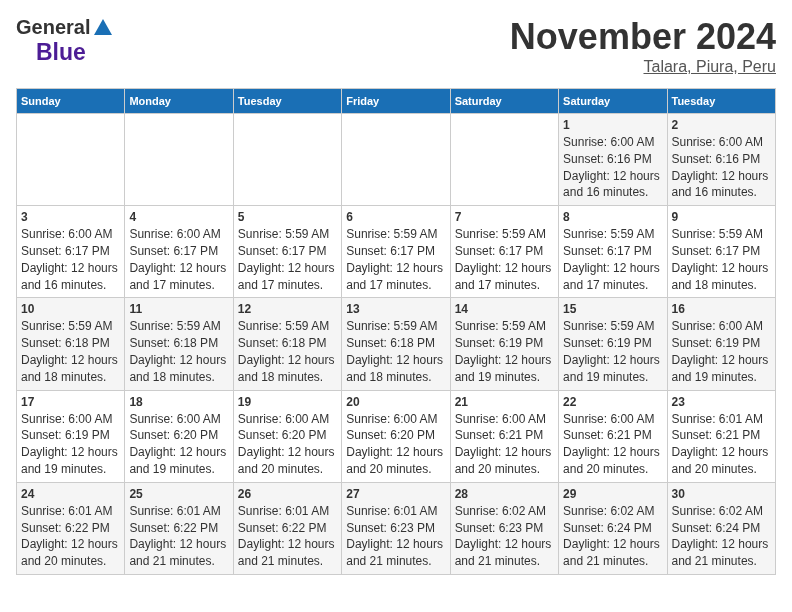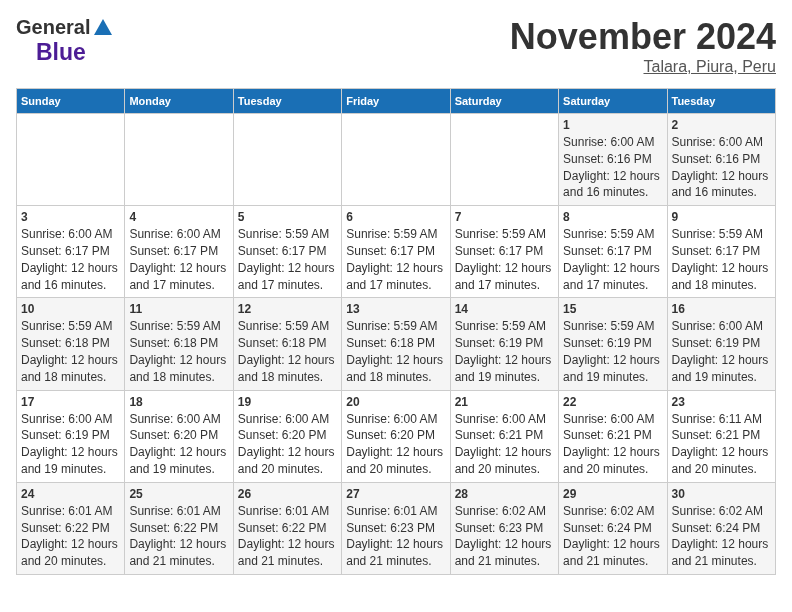--- a/index.html
+++ b/index.html
@@ -269,21 +269,21 @@
 Daylight: 12 hours and 20 minutes.</div>
         </td>
         <td>
           <span class="day-number">22</span>
           <div class="day-info">Sunrise: 6:00 AM
 Sunset: 6:21 PM
 Daylight: 12 hours and 20 minutes.</div>
         </td>
         <td>
           <span class="day-number">23</span>
-          <div class="day-info">Sunrise: 6:11 AM
+          <div class="day-info">Sunrise: 6:01 AM
 Sunset: 6:21 PM
 Daylight: 12 hours and 20 minutes.</div>
         </td>
       </tr>
       <tr>
         <td>
           <span class="day-number">24</span>
           <div class="day-info">Sunrise: 6:01 AM
 Sunset: 6:22 PM
 Daylight: 12 hours and 20 minutes.</div>

